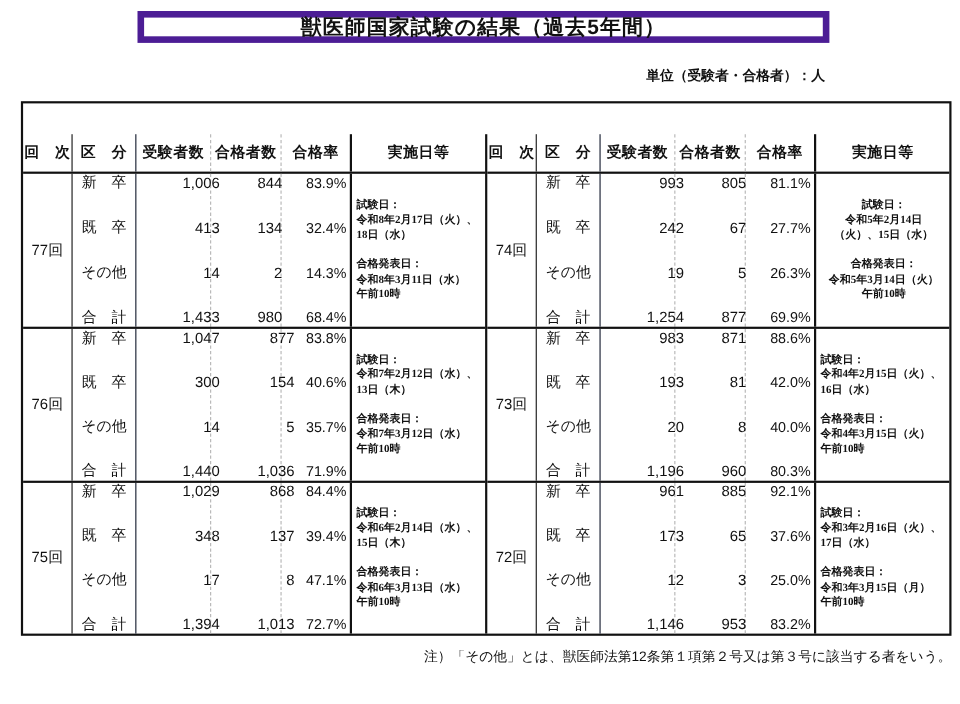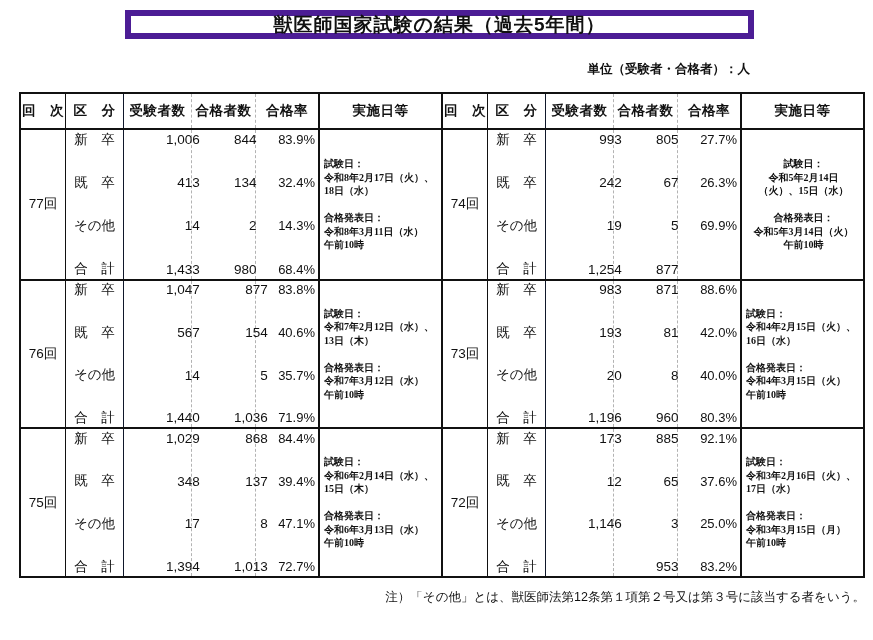--- a/index.html
+++ b/index.html
@@ -15,21 +15,21 @@
     font-size:19px;font-weight:bold;letter-spacing:1px;
   }
   .unit{
     position:absolute;left:19px;top:61px;width:731px;
     text-align:right;font-size:12.5px;font-weight:bold;
   }
   .table-wrap{
     position:absolute;left:19px;top:92px;width:846px;height:486px;
     border:2px solid #111;box-sizing:border-box;display:flex;
   }
-  .half{flex:1 1 0;display:grid;grid-template-rows:36px 1fr 1fr 1fr;box-sizing:border-box;min-width:0;}
+  .half{flex:1 1 0;display:grid;grid-template-rows:36px 1fr 1fr 1fr;box-sizing:border-box;min-width:0;margin-top:28px;}
   .half.left{border-right:2px solid #111;}
   .trow{display:grid;grid-template-columns:45px 58px 68px 64px 64px 1fr;box-sizing:border-box;min-height:0;}
   .trow.header{border-bottom:2px solid #111;}
   .trow.block + .trow.block{border-top:2px solid #111;}
   .cell{box-sizing:border-box;min-width:0;min-height:0;}
   .c1{border-right:1px solid #111;}
   .c2{border-right:1px solid #0f172a;}
   .c3,.c4{border-right:1px dashed #b3b3b3;}
   .c5{border-right:2px solid #111;}
   .header .cell{display:flex;align-items:center;justify-content:center;font-size:13.5px;font-weight:bold;letter-spacing:.5px;}
@@ -107,21 +107,21 @@
     <div class="trow block">
       <div class="cell c1 round">76回</div>
       <div class="cell c2 quad cat">
         <div>新　卒</div>
         <div>既　卒</div>
         <div>その他</div>
         <div>合　計</div>
       </div>
       <div class="cell c3 quad num">
         <div>1,047</div>
-        <div>567</div>
+        <div>300</div>
         <div>14</div>
         <div>1,440</div>
       </div>
       <div class="cell c4 quad num">
         <div>877</div>
         <div>154</div>
         <div>5</div>
         <div>1,036</div>
       </div>
       <div class="cell c5 quad rate">
@@ -199,20 +199,21 @@
         <div>19</div>
         <div>1,254</div>
       </div>
       <div class="cell c4 quad num">
         <div>805</div>
         <div>67</div>
         <div>5</div>
         <div>877</div>
       </div>
       <div class="cell c5 quad rate">
+        <div>81.1%</div>
         <div>27.7%</div>
         <div>26.3%</div>
         <div>69.9%</div>
       </div>
       <div class="cell sched center">試験日：
 令和5年2月14日
 （火）、15日（水）
 
 合格発表日：
 令和5年3月14日（火）
@@ -256,20 +257,21 @@
 
     <div class="trow block">
       <div class="cell c1 round">72回</div>
       <div class="cell c2 quad cat">
         <div>新　卒</div>
         <div>既　卒</div>
         <div>その他</div>
         <div>合　計</div>
       </div>
       <div class="cell c3 quad num">
+        <div>961</div>
         <div>173</div>
         <div>12</div>
         <div>1,146</div>
       </div>
       <div class="cell c4 quad num">
         <div>885</div>
         <div>65</div>
         <div>3</div>
         <div>953</div>
       </div>

